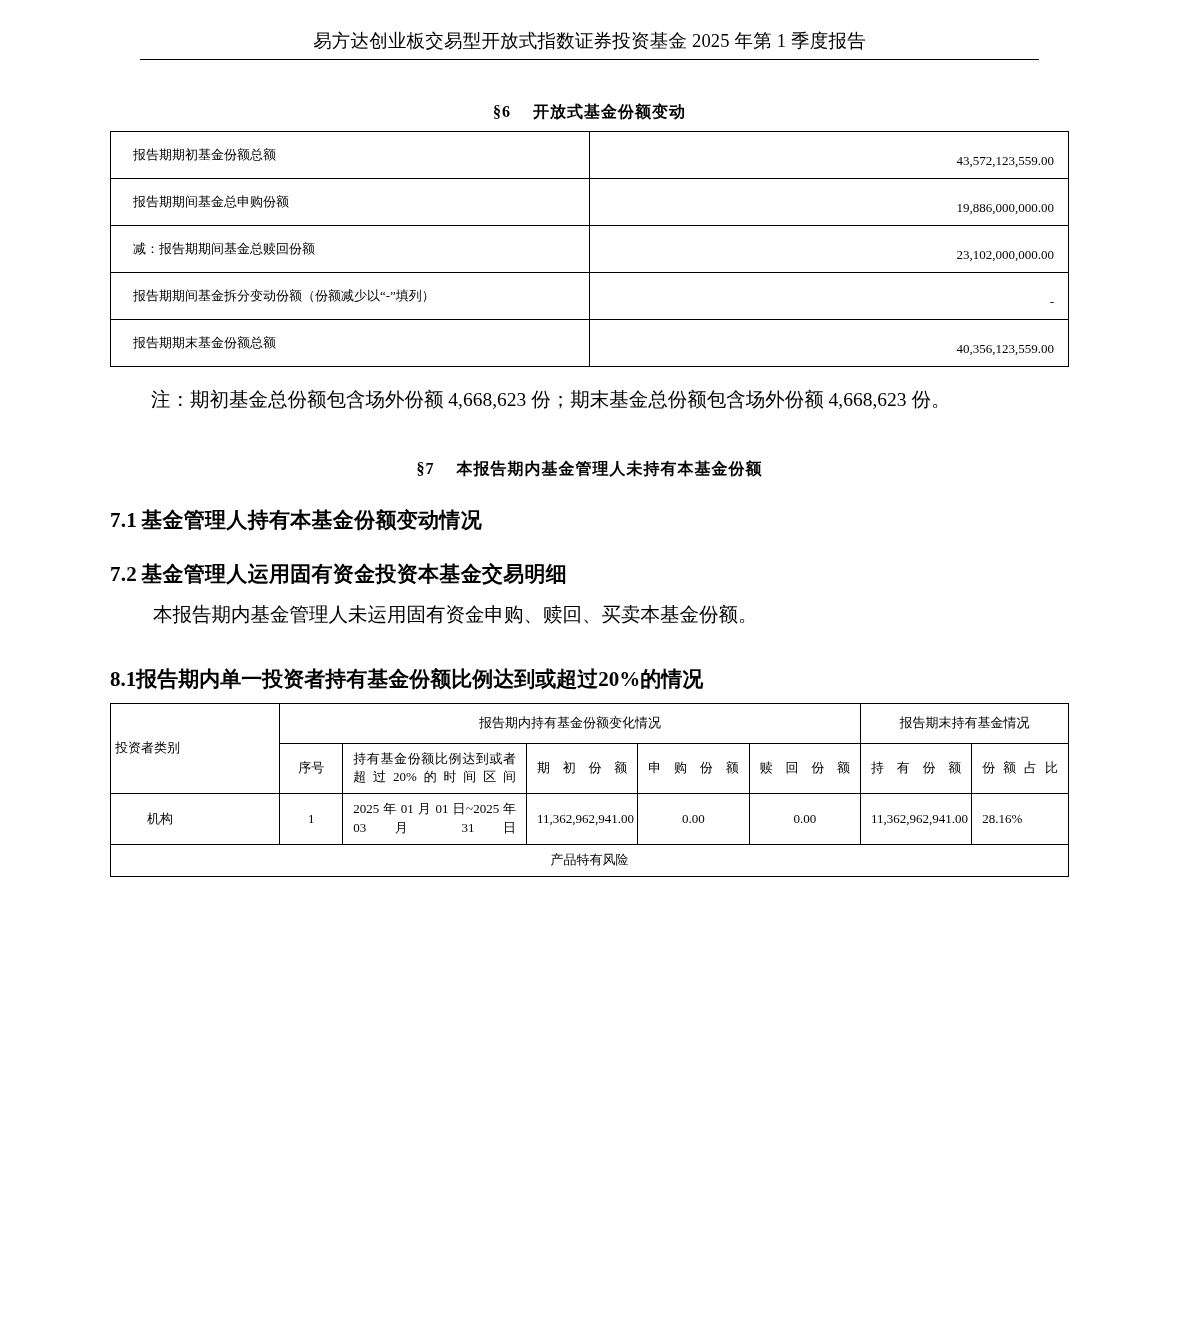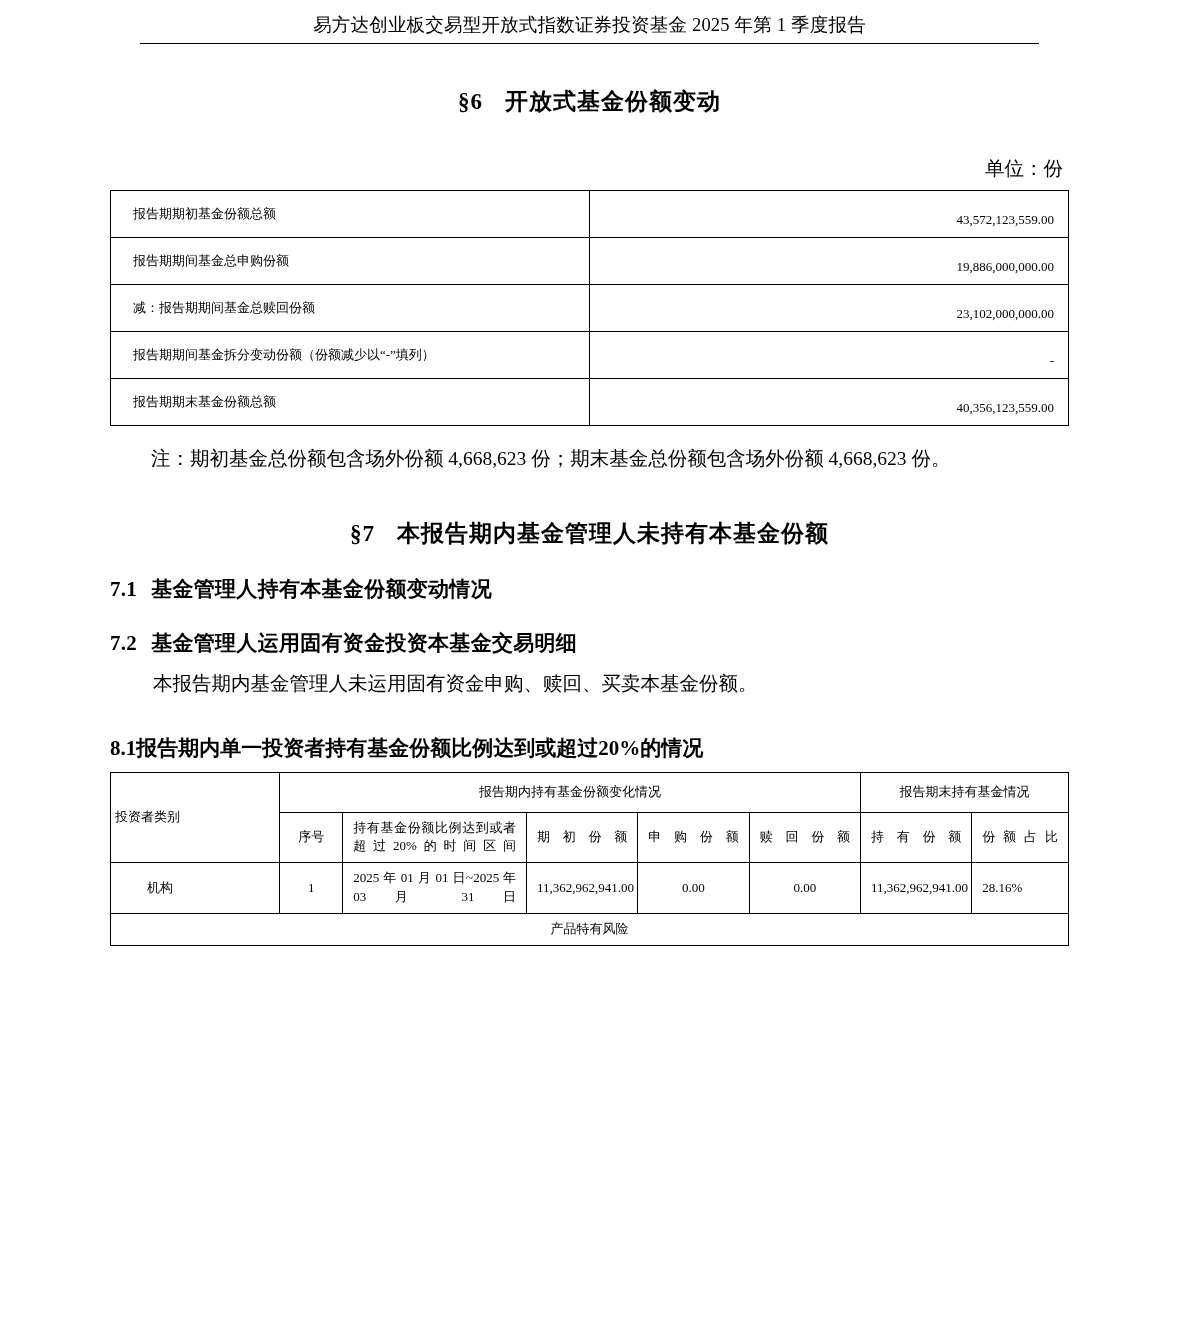--- a/index.html
+++ b/index.html
@@ -20,32 +20,32 @@
     width: 1179px;
     height: 1322px;
     box-sizing: border-box;
     padding: 0 110px;
   }
   
   .running-header {
     text-align: center;
     font-size: 18.5px;
     letter-spacing: 0.2px;
-    padding-top: 12px;
+    padding-top: 28px;
     white-space: nowrap;
   }
   .hr-rule {
     border: 0;
     border-top: 1.2px solid #000;
     margin: 6px 30px 0 30px;
   }
 
   h2.section {
     text-align: center;
-    font-size: 23px;
+    font-size: 16px;
     font-weight: bold;
     margin: 42px 0 0 0;
     letter-spacing: 1px;
   }
   h2.section .gap { display: inline-block; width: 22px; }
 
   .unit-line {
     text-align: right;
     font-size: 19.5px;
     margin-top: 38px;
@@ -86,21 +86,21 @@
     text-align: justify;
     text-indent: 2.1em;
   }
 
   h3.sub {
     font-size: 21px;
     font-weight: bold;
     margin: 26px 0 0 0;
     letter-spacing: 0.3px;
   }
-  h3.sub .num { margin-right: 14px; }
+  h3.sub .num { margin-right: 4px; }
   p.body {
     font-size: 19.5px;
     line-height: 1.7;
     margin: 10px 0 0 0;
     text-indent: 2.2em;
   }
 
   h3.sub8 {
     font-size: 21px;
     font-weight: bold;
@@ -138,21 +138,20 @@
 
 <div class="page">
 
   <div class="running-header">易方达创业板交易型开放式指数证券投资基金 2025 年第 1 季度报告</div>
   <hr class="hr-rule">
 
   <h2 class="section">
     <span>§6</span><span class="gap"></span><span>开放式基金份额变动</span>
   </h2>
 
-  <div class="unit-line">单位：份</div>
 
   <table class="grid shares">
     <colgroup>
         <col style="width:50%">
         <col style="width:50%">
       </colgroup>
     <tbody>
       <tr>
         <td class="label">报告期期初基金份额总额</td>
         <td class="value">43,572,123,559.00</td>

